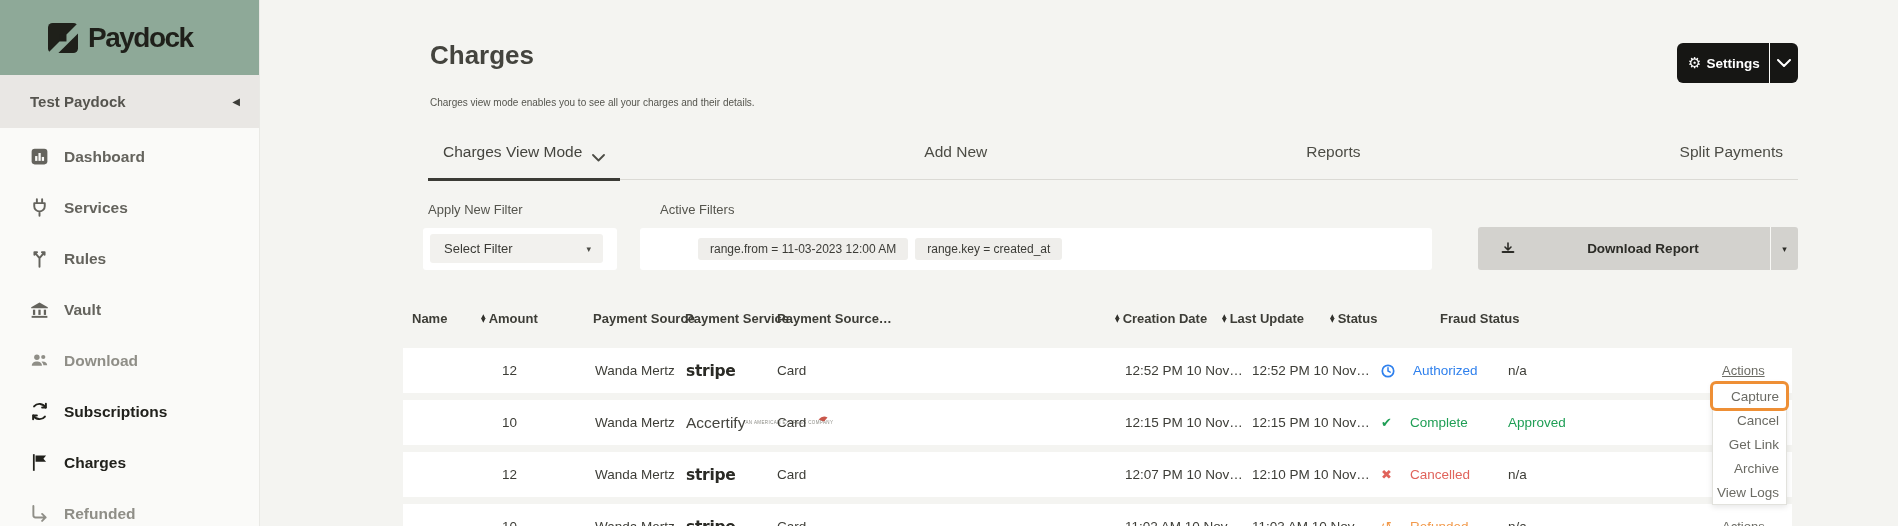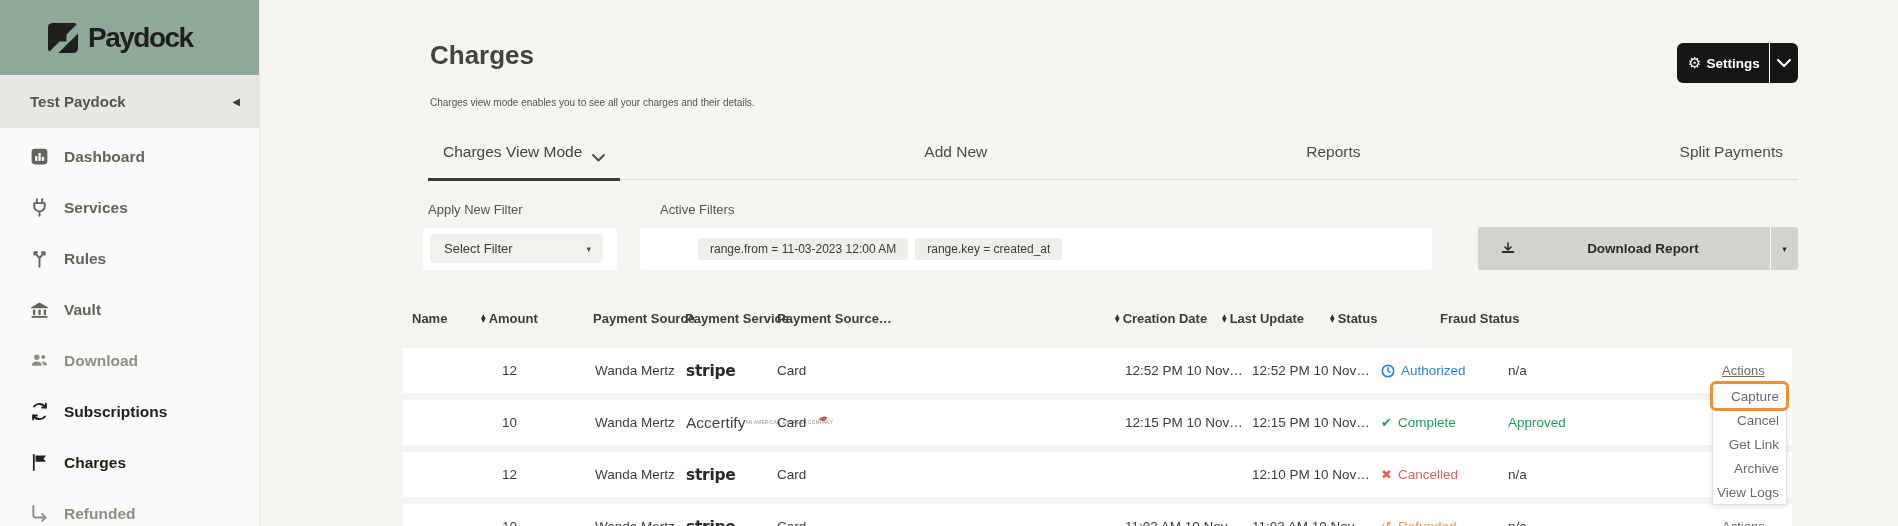--- a/index.html
+++ b/index.html
@@ -72,21 +72,21 @@
             font-family:"DejaVu Sans",sans-serif; font-size:6px; line-height:4px; color:#2e2e29; }
   .trow { position:absolute; left:143px; width:1389px; height:45px; background:#fff; }
   .dcell { position:absolute; top:0; height:100%; display:flex; align-items:center;
            font-size:13.5px; color:#3d3d37; white-space:nowrap; }
   .stripe-logo { font-family:"DejaVu Sans",sans-serif; font-weight:800; font-size:15.5px;
                  letter-spacing:-0.3px; color:#2a2a25; }
   .accertify { display:flex; flex-direction:row; align-items:center; position:relative; line-height:1; }
   .accertify-name { font-size:15.5px; color:#45453f; }
   .accertify-sub { font-size:4.5px; color:#8c8c85; letter-spacing:0.4px; margin-top:1.5px; }
   .accertify-swoosh { position:absolute; top:-4px; right:5px; }
-  .status-cell { gap:6px; }
+  .status-cell { gap:18px; }
   .status-icon-glyph { font-family:"DejaVu Sans",sans-serif; font-size:13px; line-height:1; }
   .status-authorized { color:#2f80ed; }
   .status-complete   { color:#1f9e55; }
   .status-cancelled  { color:#e0635b; }
   .status-refunded   { color:#f2994a; }
   .fraud-na { color:#3d3d37; }
   .fraud-approved { color:#1f9e55; }
   .actions-link { color:#6b6b64; text-decoration:underline; font-size:13px; cursor:pointer; }
 
   
@@ -364,20 +364,21 @@
   </div>
 
   <div class="trow" style="top:452px">
     <span class="dcell" style="left:9px"></span>
     <span class="dcell" style="left:99px">12</span>
     <span class="dcell" style="left:192px">Wanda Mertz</span>
     <span class="dcell" style="left:283px">
         <span class="stripe-logo">stripe</span>
       </span>
     <span class="dcell" style="left:374px">Card</span>
+    <span class="dcell" style="left:722px">12:07 PM 10 Nov…</span>
     <span class="dcell" style="left:849px">12:10 PM 10 Nov…</span>
     <span class="dcell status-cell status-cancelled" style="left:978px">
       <span class="status-icon-glyph">✖</span>
       <span>Cancelled</span>
     </span>
     <span class="dcell fraud-na" style="left:1105px">n/a</span>
     <a class="dcell actions-link" style="left:1319px">Actions</a>
   </div>
 
   <div class="trow" style="top:504px">

